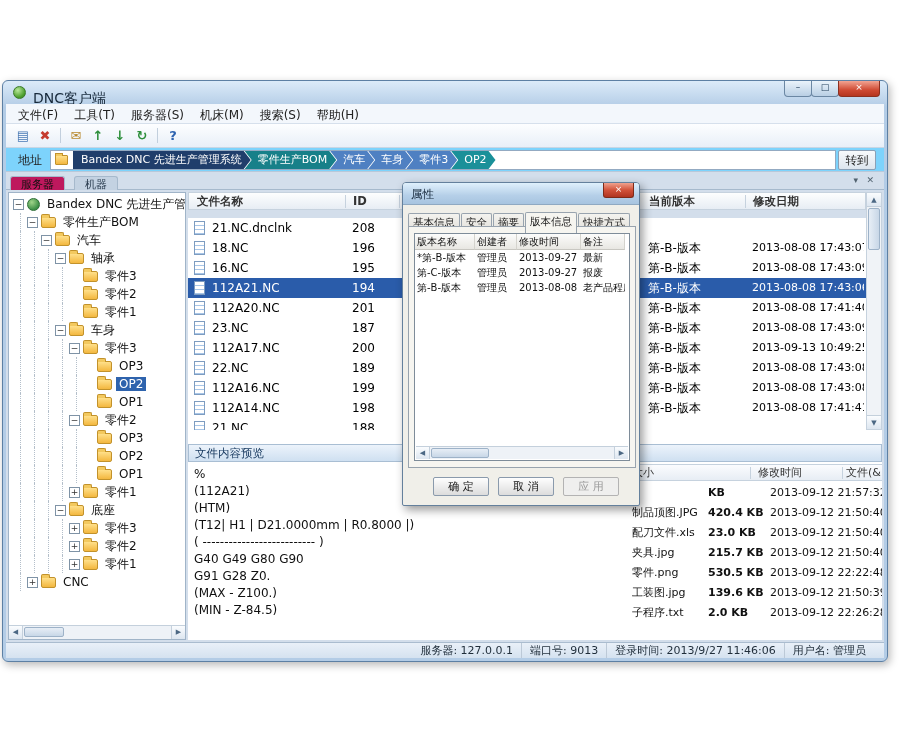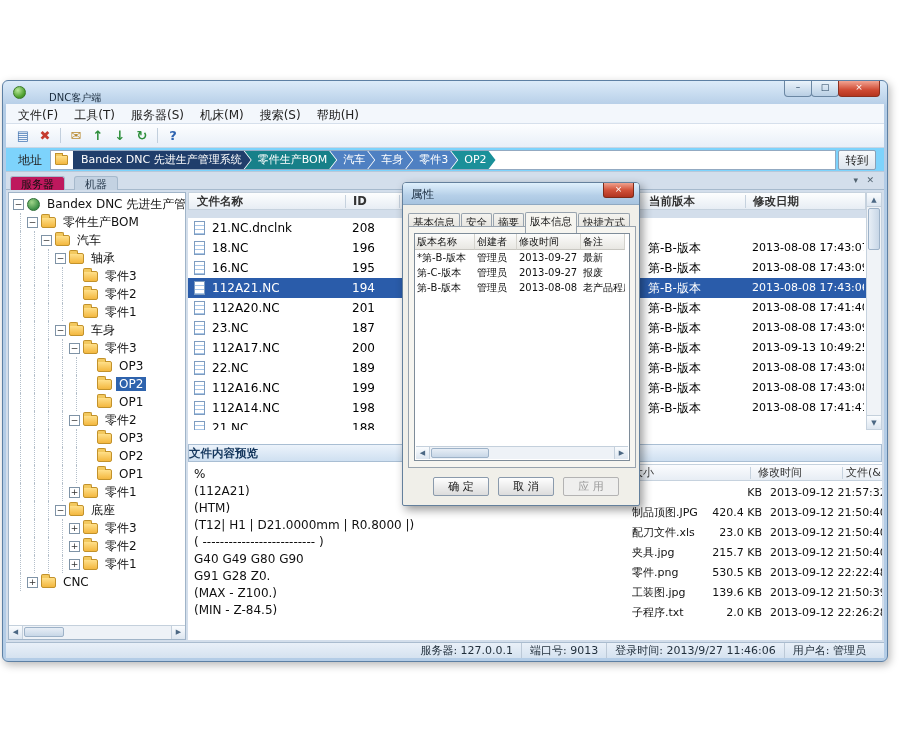--- a/index.html
+++ b/index.html
@@ -3,21 +3,21 @@
 <meta charset="utf-8">
 <style>
   *{margin:0;padding:0;box-sizing:border-box;font-family:"DejaVu Sans",sans-serif;}
   html,body{width:900px;height:750px;background:#fff;}
   .page{position:relative;width:900px;height:750px;background:#fff;overflow:hidden;}
 
   
   .window{position:absolute;left:2px;top:80px;width:886px;height:582px;background:linear-gradient(#dcebf9,#b3cce6 26px,#b3cce6);border:1px solid #5d80a4;border-radius:6px;box-shadow:2px 3px 9px rgba(0,0,0,.28);}
   .titlebar{position:absolute;left:2px;top:80px;width:886px;height:24px;}
   .appicon{position:absolute;left:11px;top:6px;width:13px;height:13px;border-radius:50%;background:radial-gradient(circle at 35% 30%,#b9e89b,#4ea02f 65%,#2f7a1e);border:1px solid #3a7a28;}
-  .apptitle{position:absolute;left:31px;top:6px;line-height:24px;font-size:10px;color:#16283a;margin-left:16px;}
+  .apptitle{position:absolute;left:31px;top:6px;line-height:24px;font-size:14px;color:#16283a;}
   .capbtns{position:absolute;right:8px;top:1px;display:flex;}
   .cap{width:28px;height:16px;border:1px solid #6b87a3;border-top:none;background:linear-gradient(#eaf3fb,#b9cfe4);border-radius:0 0 4px 4px;text-align:center;line-height:13px;font-size:9px;color:#23405c;margin-left:-1px;}
   .cap.close{width:42px;background:linear-gradient(#f2a492,#cf4a33 60%,#b53620);color:#fff;border-color:#8c3020;}
 
   
   .menubar{position:absolute;left:6px;top:104px;width:878px;height:20px;background:#f3f7fc;border-bottom:1px solid #d6e0ec;padding-left:4px;}
   .mitem{display:inline-block;padding:0 8px;line-height:20px;font-size:12px;color:#222;}
   .toolbar{position:absolute;left:6px;top:124px;width:878px;height:24px;background:linear-gradient(#fdfeff,#e8eff8);border-bottom:1px solid #c9d6e4;padding-left:6px;}
   .tbtn{display:inline-block;width:20px;height:20px;margin:2px 1px;text-align:center;line-height:20px;font-size:13px;font-weight:bold;}
   .tsep{display:inline-block;width:1px;height:15px;background:#c2cfdd;margin:0 4px;vertical-align:middle;}
@@ -74,32 +74,32 @@
   .frow.fsel{background:#2a5caa;color:#fff;}
   .fc{position:absolute;top:0;height:20px;line-height:20px;white-space:nowrap;overflow:hidden;font-size:12px;}
   .fname{left:24px;width:132px;}
   .fid{left:164px;width:44px;}
   .fver{left:460px;width:96px;}
   .fdate{left:564px;width:112px;font-size:11px;}
   .ficon{position:absolute;left:6px;top:3px;width:11px;height:14px;border:1px solid #7d9cc0;background:repeating-linear-gradient(to bottom,#ffffff 0 3px,#a8c6e8 3px 4px);}
   .ffill{position:absolute;left:188px;top:430px;width:694px;height:14px;background:#fff;}
 
   
-  .previewbar{position:absolute;left:188px;top:444px;width:694px;height:18px;background:linear-gradient(#ecf3fb,#cfe0f1);border:1px solid #a9bed3;font-size:11.5px;line-height:16px;color:#16385e;padding-left:0;font-weight:bold;}
+  .previewbar{position:absolute;left:188px;top:444px;width:694px;height:18px;background:linear-gradient(#ecf3fb,#cfe0f1);border:1px solid #a9bed3;font-size:11.5px;line-height:16px;color:#16385e;padding-left:6px;}
   .bottombg{position:absolute;left:188px;top:462px;width:694px;height:178px;background:#fff;}
   .prevtext{position:absolute;left:194px;top:466px;width:420px;font-size:12px;line-height:17px;color:#101010;}
   .attachpanel{position:absolute;left:620px;top:462px;width:262px;height:178px;background:#fff;overflow:hidden;}
   .ahead{position:absolute;left:0;top:2px;width:262px;height:17px;background:linear-gradient(#fbfcfe,#e7edf4);border-top:1px solid #c6d2de;border-bottom:1px solid #c6d2de;}
   .ah{position:absolute;top:0;height:16px;line-height:15px;font-size:11px;color:#333;white-space:nowrap;}
   .ahsep{position:absolute;top:2px;height:12px;width:1px;background:#c6d2de;}
   #attrows{position:absolute;left:0;top:21px;right:0;}
   .arow{position:relative;height:20px;}
   .ac{position:absolute;top:0;line-height:20px;font-size:11px;white-space:nowrap;color:#111;}
   .aname{left:12px;}
-  .asize{left:74px;width:68px;text-align:right;}
+  .asize{left:88px;width:68px;text-align:left;font-weight:bold;}
   .atime{left:150px;}
 
   
   .statusbar{position:absolute;left:6px;top:642px;width:878px;height:16px;background:linear-gradient(#e9f0f8,#d5e2f0);border-top:1px solid #aabccf;display:flex;justify-content:flex-end;align-items:center;padding-right:10px;}
   .sseg{border-left:1px solid #bcc9d7;padding:0 8px;line-height:15px;font-size:11px;color:#1f2d3a;white-space:nowrap;}
   .sseg:first-child{border-left:none;}
 
   
   .dialog{position:absolute;left:402px;top:182px;width:238px;height:324px;background:#f0efe9;border:1px solid #64809c;border-radius:4px 4px 2px 2px;box-shadow:3px 4px 10px rgba(0,0,0,.4);z-index:50;}
   .dtitle{position:absolute;left:0;top:0;right:0;height:22px;background:linear-gradient(#dff0fc,#b5cfe8 60%,#a7c4e0);border-bottom:1px solid #8fa9c2;border-radius:3px 3px 0 0;}

